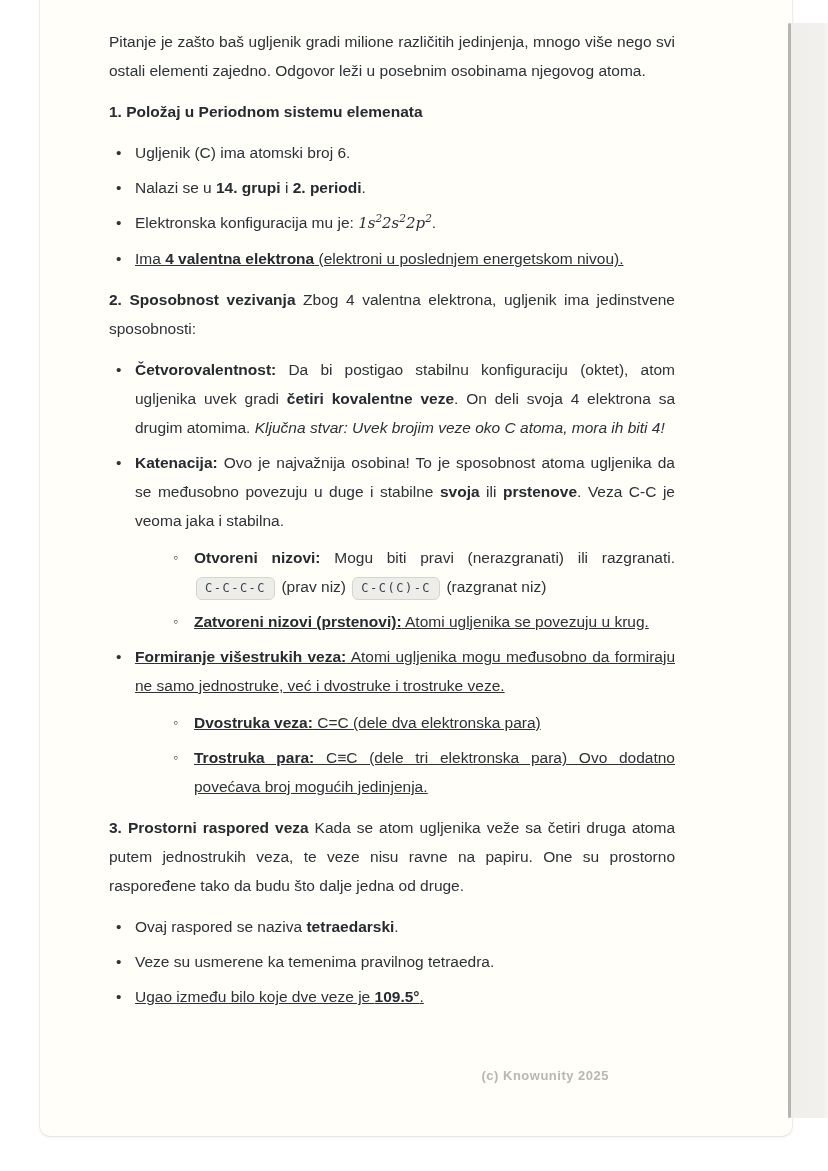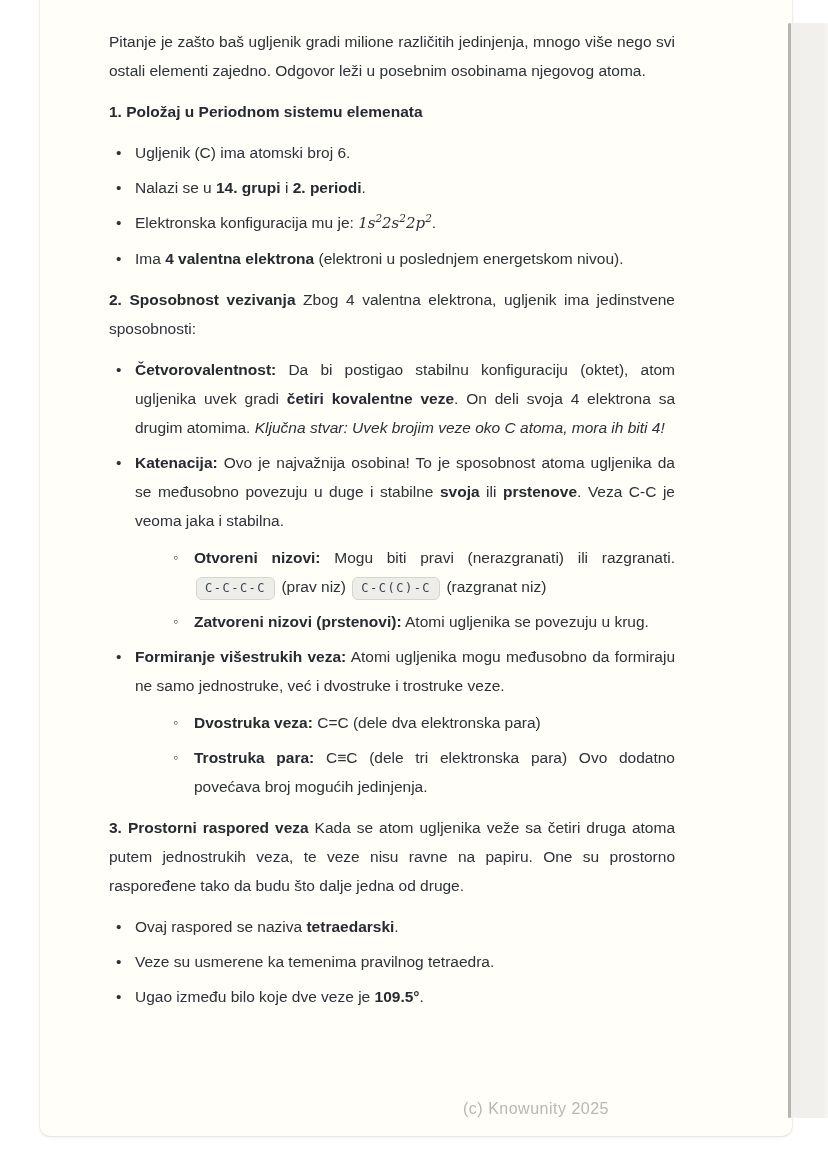--- a/index.html
+++ b/index.html
@@ -62,21 +62,21 @@
     margin: 0 0 12px 0;
   }
   b, strong { font-weight: bold; color: #262a31; }
   .italic { font-style: italic; }
   ul { list-style: none; margin: 0 0 12px 0; padding: 0; }
   li {
     position: relative;
     padding-left: 26px;
     margin: 0 0 6px 0;
   }
-  li:last-child { margin-bottom: 0; }
+  li:last-child { margin-bottom: 0; text-decoration: underline; }
   ul.top-list > li::before {
     content: "\2022";
     position: absolute;
     left: 7px;
     top: 0;
     color: #2d3138;
   }
   ul.sub-list {
     margin: 8px 0 0 33px;
   }
@@ -111,26 +111,27 @@
     font-family: "DejaVu Sans Mono", monospace;
     font-size: 12px;
     line-height: 21px;
     letter-spacing: 1.5px;
     color: #3c434d;
     vertical-align: baseline;
     white-space: nowrap;
   }
   .watermark {
     position: absolute;
-    top: 1100px;
+    top: 1068px;
     right: 51px;
-    font-size: 16px;
+    font-size: 13px;
     color: #b9b7b1;
     letter-spacing: 0.5px;
     z-index: 5;
+    font-weight: bold;
   }
 </style>
 </head>
 <body>
 
 <div class="viewport">
 
   <div class="page-card">
 
     <div class="content">

